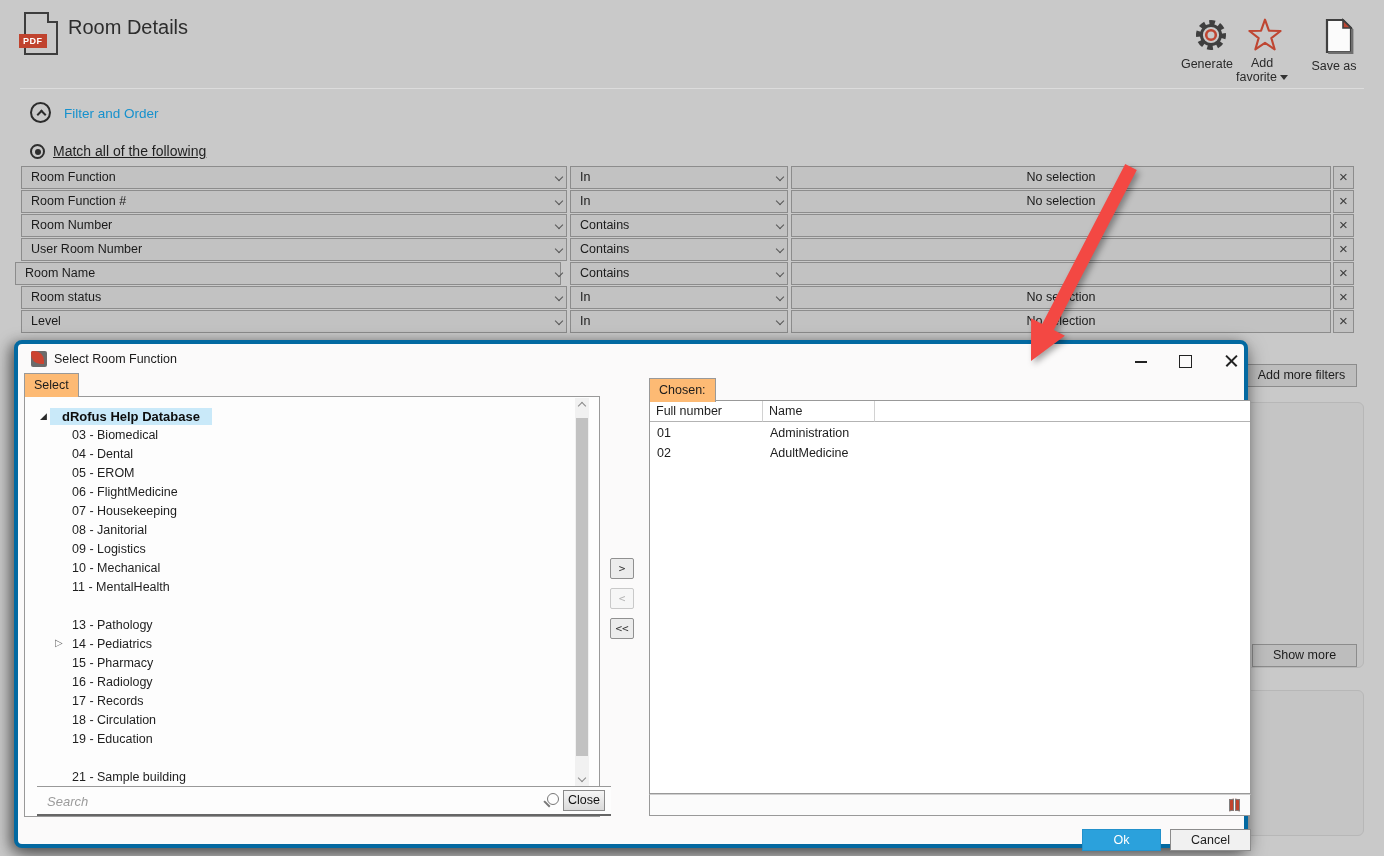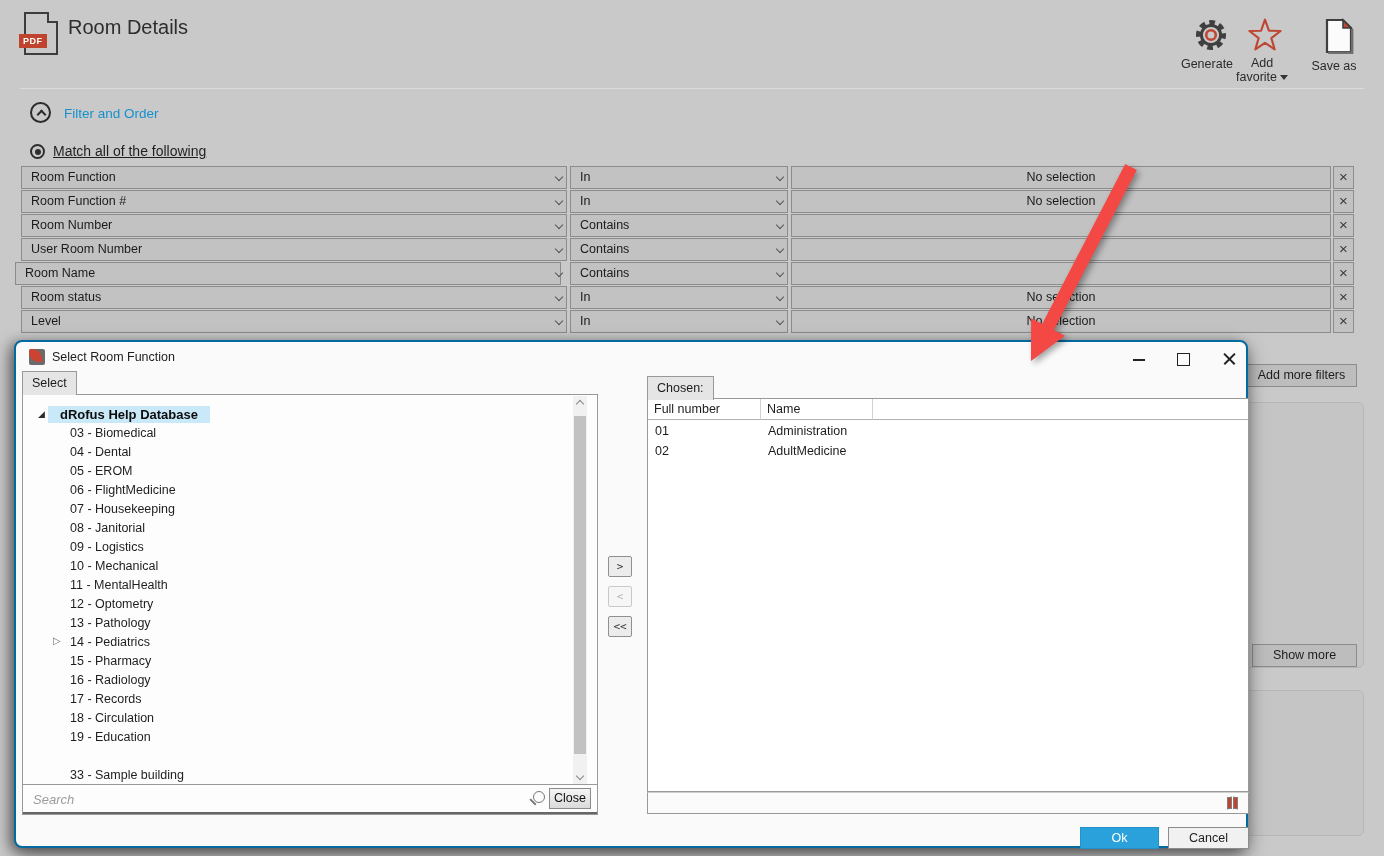--- a/index.html
+++ b/index.html
@@ -39,56 +39,56 @@
   .fval{text-align:center;}
   .fx{width:21px;text-align:center;padding:0;font-size:15px;color:#3c3c3c;line-height:20px;}
 
   .gray-btn{position:absolute;background:#bdbdbd;border:1px solid #8c8c8c;font-size:12.5px;
             color:#1d1d1d;text-align:center;line-height:21px;height:23px;}
   .side-panel{position:absolute;left:1240px;width:124px;background:#c5c5c5;
               border:1px solid #b7b7b7;border-radius:6px;}
 
   
   .dialog{position:absolute;left:14px;top:340px;width:1234px;height:508px;background:#fbfafa;
-          border:2px solid #0369a1;border-radius:8px;z-index:10;
+          border:4px solid #0369a1;border-radius:8px;z-index:10;
           box-shadow:0 7px 18px rgba(0,0,0,.5),-5px 2px 12px rgba(0,0,0,.28);}
   .dlg-title{position:absolute;left:36px;top:8px;font-size:12.5px;color:#1c1c1c;}
   .app-icon{position:absolute;left:13px;top:7px;width:16px;height:16px;background:#6b6b6b;
             border-radius:2px;overflow:hidden;}
   .app-icon::before{content:"";position:absolute;left:0;top:0;width:13px;height:13px;
                     background:#cc4431;border-radius:0 75% 0 75%;}
   .win-btn{position:absolute;top:2px;width:34px;height:28px;}
   .wb-min::before{content:"";position:absolute;left:11px;top:15px;width:12px;height:2px;background:#222;}
   .wb-max::before{content:"";position:absolute;left:11px;top:9px;width:11px;height:11px;border:1.5px solid #222;}
   .wb-close::before,.wb-close::after{content:"";position:absolute;left:10px;top:14px;width:15px;height:1.6px;background:#222;}
   .wb-close::before{transform:rotate(45deg);}
   .wb-close::after{transform:rotate(-45deg);}
 
-  .tab{position:absolute;height:24px;background:#e5e5e5;border:1px solid #999;border-bottom:none;
+  .tab{position:absolute;height:24px;background:#fdba74;border:1px solid #999;border-bottom:none;
        font-size:12.5px;line-height:22px;padding:0 9px;z-index:2;color:#1c1c1c;}
 
   .tree-panel{position:absolute;left:6px;top:52px;width:576px;height:421px;background:#fdfdfd;
               border:1px solid #999;}
   .tree-root-row{position:absolute;left:0;top:11px;width:100%;height:19px;}
   .tri-exp{position:absolute;left:15px;top:3px;font-family:"DejaVu Sans",sans-serif;font-size:9px;color:#2b2b2b;}
   .tree-root-label{position:absolute;left:25px;top:0;font-size:13px;font-weight:bold;color:#0d0d0d;
                    background:#c9e9f9;padding:1px 12px;}
   .tree-item{position:absolute;left:0;width:548px;height:19px;}
   .tree-item .t-lbl{position:absolute;left:47px;top:1px;font-size:12.5px;color:#1e1e1e;}
   .tri-col{position:absolute;left:30px;top:1px;font-family:"DejaVu Sans",sans-serif;font-size:10px;color:#707070;}
 
   .scrollbar{position:absolute;left:550px;top:1px;width:14px;height:388px;background:#f1f1f1;}
   .sb-arrow{position:absolute;left:0;width:14px;height:14px;}
   .sb-arrow::before{content:"";position:absolute;left:4px;width:5px;height:5px;border-left:1.5px solid #888;border-top:1.5px solid #888;}
   .sb-up::before{top:5px;transform:rotate(45deg);}
   .sb-dn{bottom:0;}
   .sb-dn::before{top:3px;transform:rotate(225deg);}
   .sb-thumb{position:absolute;left:1px;top:20px;width:12px;height:338px;background:#c2c2c2;}
 
-  .search-bar{position:absolute;left:0;bottom:0;width:574px;height:30px;background:#fdfdfd;
+  .search-bar{position:absolute;left:12px;bottom:0;width:574px;height:30px;background:#fdfdfd;
               border-top:1px solid #999;border-bottom:2px solid #666;}
   .search-ph{position:absolute;left:10px;top:7px;font-size:13px;font-style:italic;color:#9b9b9b;}
   .mag{position:absolute;right:52px;top:6px;width:12px;height:12px;border:1.6px solid #777;border-radius:50%;}
   .mag::after{content:"";position:absolute;left:-5px;top:9px;width:8px;height:1.8px;background:#777;transform:rotate(45deg);}
   .close-btn{position:absolute;right:6px;top:3px;width:42px;height:21px;background:linear-gradient(#f5f5f5,#dadada);
              border:1px solid #8a8a8a;font-size:12.5px;text-align:center;line-height:19px;color:#111;}
 
   .xfer{position:absolute;left:592px;width:24px;height:21px;background:#ececec;border:1px solid #909090;
         border-radius:2px;font-size:11px;text-align:center;line-height:19px;color:#333;font-family:"DejaVu Sans Mono",monospace;}
   .xfer.disabled{color:#b3b3b3;border-color:#c9c9c9;background:#f6f6f6;}
@@ -252,23 +252,20 @@
         </div>
       <div class="tree-item" style="top:144px;">
           <span class="t-lbl">09 - Logistics</span>
         </div>
       <div class="tree-item" style="top:163px;">
           <span class="t-lbl">10 - Mechanical</span>
         </div>
       <div class="tree-item" style="top:182px;">
           <span class="t-lbl">11 - MentalHealth</span>
         </div>
-      <div class="tree-item" style="top:201px;">
-          <span class="t-lbl">12 - Optometry</span>
-        </div>
       <div class="tree-item" style="top:220px;">
           <span class="t-lbl">13 - Pathology</span>
         </div>
       <div class="tree-item" style="top:239px;">
         <span class="tri-col">▷</span>
         <span class="t-lbl">14 - Pediatrics</span>
       </div>
       <div class="tree-item" style="top:258px;">
           <span class="t-lbl">15 - Pharmacy</span>
         </div>
@@ -278,21 +275,21 @@
       <div class="tree-item" style="top:296px;">
           <span class="t-lbl">17 - Records</span>
         </div>
       <div class="tree-item" style="top:315px;">
           <span class="t-lbl">18 - Circulation</span>
         </div>
       <div class="tree-item" style="top:334px;">
           <span class="t-lbl">19 - Education</span>
         </div>
       <div class="tree-item" style="top:372px;height:17px;overflow:hidden;">
-          <span class="t-lbl">33 - Sample building</span>
+          <span class="t-lbl">21 - Sample building</span>
         </div>
 
       <div class="scrollbar">
         <div class="sb-arrow sb-up"></div>
         <div class="sb-thumb"></div>
         <div class="sb-arrow sb-dn"></div>
       </div>
 
       <div class="search-bar">
         <span class="search-ph">Search</span>

